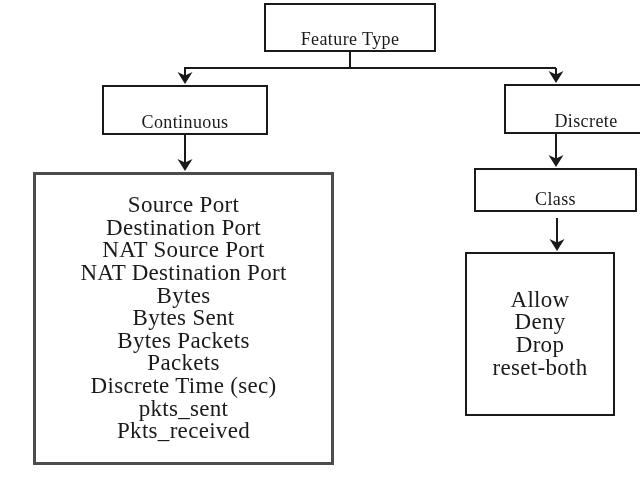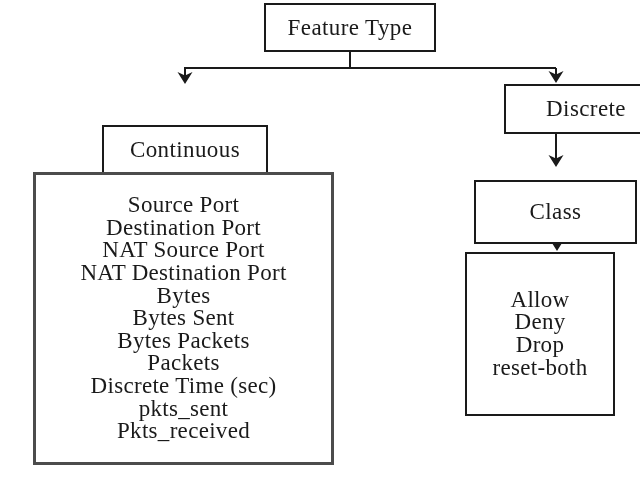--- a/index.html
+++ b/index.html
@@ -22,44 +22,44 @@
     top: 0;
     width: 640px;
     height: 502px;
   }
   .box {
     position: absolute;
     box-sizing: border-box;
     background: #ffffff;
     border: 2px solid #1a1a1a;
     display: flex;
-    align-items: center;
+    align-items: flex-end;
     justify-content: center;
     text-align: center;
-    font-size: 23px;
+    font-size: 18px;
     letter-spacing: 0.4px;
   }
   .listbox {
     position: absolute;
     box-sizing: border-box;
     background: #ffffff;
     border: 2px solid #1a1a1a;
     display: flex;
     flex-direction: column;
     align-items: center;
     justify-content: center;
     text-align: center;
     font-size: 23px;
     line-height: 22.6px;
     letter-spacing: 0.3px;
   }
   .n-feature-type { left: 264px; top: 3px;   width: 172px; height: 49px; }
-  .n-continuous   { left: 102px; top: 85px;  width: 166px; height: 50px; margin-top: 40px; }
+  .n-continuous   { left: 102px; top: 85px;  width: 166px; height: 50px; }
   .n-discrete     { left: 474px; top: 84px;  width: 164px; height: 50px; margin-left: 30px; }
-  .n-class        { left: 474px; top: 168px; width: 163px; height: 64px; margin-top: 12px; }
+  .n-class        { left: 474px; top: 168px; width: 163px; height: 44px; }
   .n-features {
     left: 33px; top: 172px; width: 301px; height: 293px;
     border: 3px solid #4c4c4c;
   }
   .n-values { left: 465px; top: 252px; width: 150px; height: 164px; }
 </style>
 </head>
 <body>
 
 <div class="canvas">

